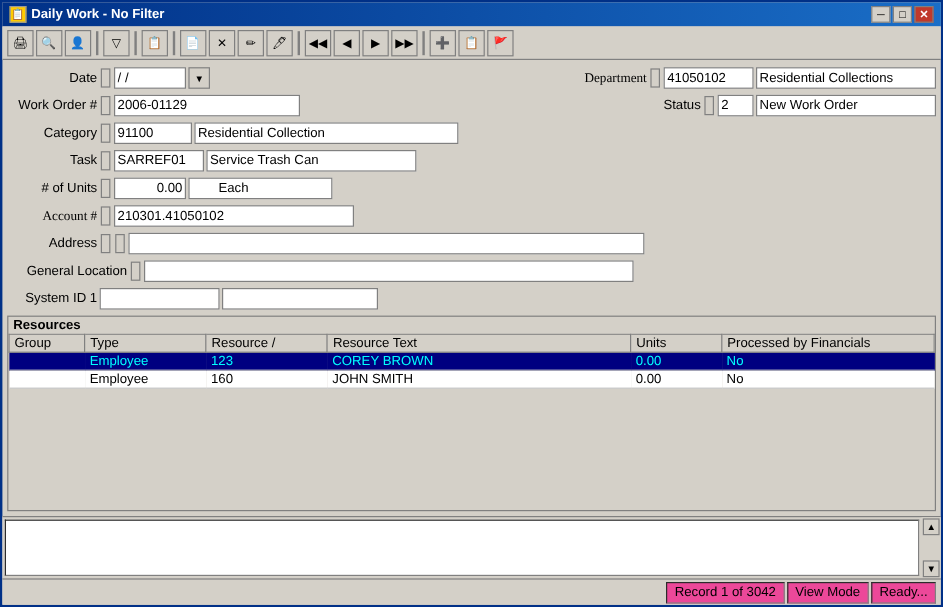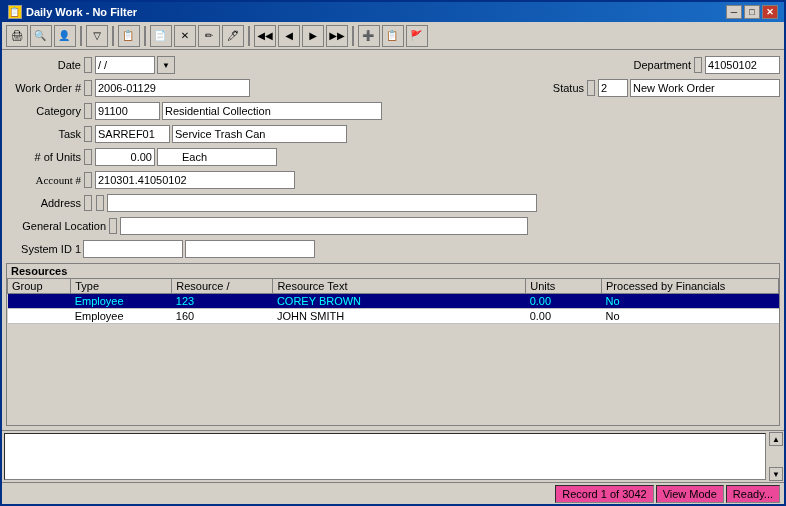--- a/index.html
+++ b/index.html
@@ -276,23 +276,24 @@
   </div>
 
   <div class="content-area">
 
     <div class="form-row">
       <div class="field-label" style="width:75px;">Date</div>
       <div class="field-indicator"></div>
       <input class="field-input date-input" type="text" style="width: 60px;" value="/ /">
       <div class="date-dropdown">▼</div>
       <div style="flex:1;"></div>
-      <div class="field-label" style="width:80px;">Department</div>
+      <div class="field-label" style="width:80px;font-family:Liberation Serif, serif;">Department</div>
       <div class="field-indicator"></div>
       <input class="field-input" type="text" style="width: 75px;" value="41050102">
+      <input class="field-input" type="text" style="width: 150px;" value="Residential Collections">
     </div>
 
     <div class="form-row">
       <div class="field-label" style="width:75px;">Work Order #</div>
       <div class="field-indicator"></div>
       <input class="field-input" type="text" style="width: 155px;" value="2006-01129">
       <div style="flex:1;"></div>
       <div class="field-label" style="width:80px;">Status</div>
       <div class="field-indicator"></div>
       <input class="field-input" type="text" style="width: 30px;" value="2">

